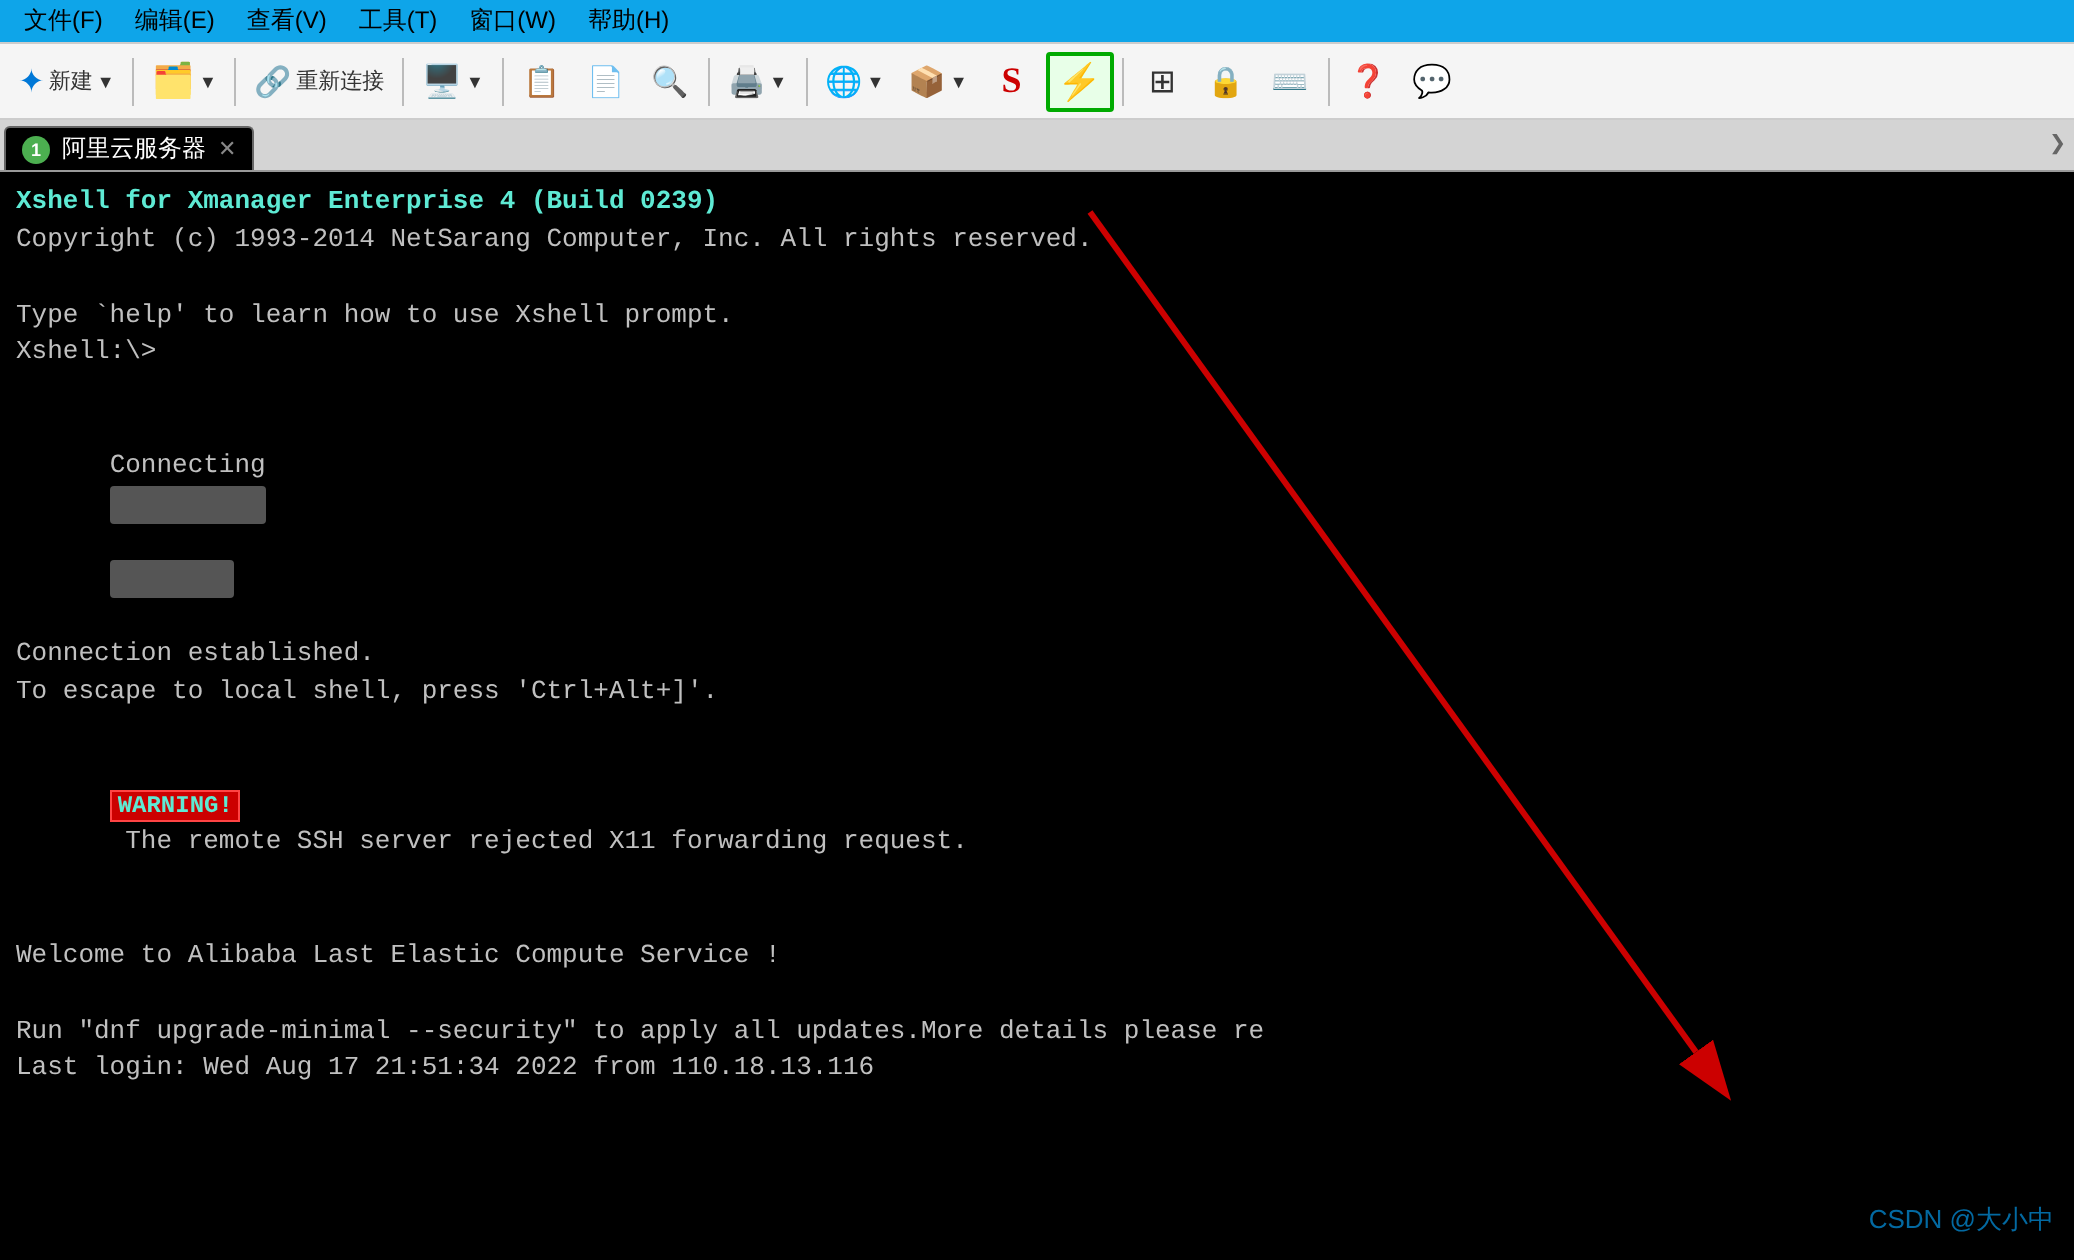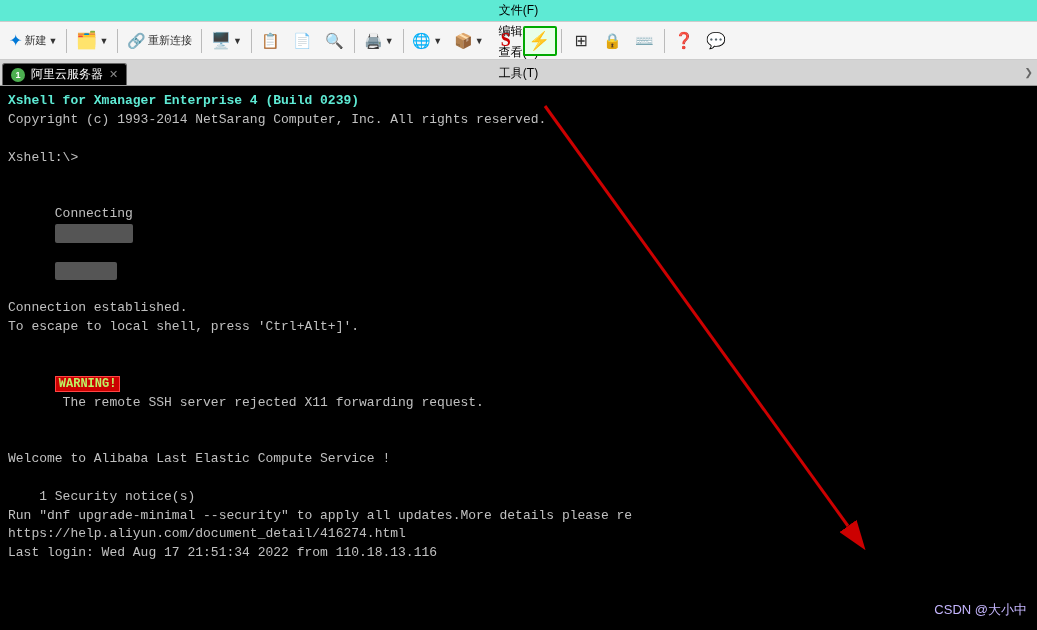--- a/index.html
+++ b/index.html
@@ -7,29 +7,28 @@
       width: 1037px;
       height: 630px;
       background: #2b2b2b;
       font-family: 'Courier New', Courier, monospace;
       overflow: hidden;
       user-select: none;
     }
 
     
     .menubar {
-      background: #5eead4;
+      background: #0ea5e9;
       height: 22px;
       display: flex;
       align-items: center;
       padding: 0 4px;
       border-bottom: 1px solid #ccc;
       font-family: 'Microsoft YaHei', SimSun, sans-serif;
       font-size: 12px;
-      flex-direction: column;
     }
     .menubar-item {
       padding: 2px 8px;
       cursor: pointer;
       white-space: nowrap;
     }
 
     
     .toolbar {
       background: #f5f5f5;
@@ -133,21 +132,21 @@
     .terminal-line {
       white-space: pre;
       color: #c0c0c0;
     }
     .line-bold {
       color: #5eead4;
       font-weight: bold;
     }
     .warning-badge {
       background: #cc0000;
-      color: #bef264;
+      color: #5eead4;
       font-weight: bold;
       padding: 0 3px;
       border: 1px solid #ff4444;
       font-size: 12px;
     }
     .blurred-ip {
       background: #555;
       color: #555;
       display: inline-block;
       border-radius: 2px;
@@ -164,21 +163,21 @@
       width: 100%;
       height: 100%;
       pointer-events: none;
     }
 
     
     .watermark {
       position: absolute;
       bottom: 10px;
       right: 10px;
-      color: #c4b5fd;
+      color: #0369a1;
       font-size: 13px;
       font-family: 'Microsoft YaHei', sans-serif;
     }
 
     .terminal-content {
       position: relative;
     }
   </style>
 </head>
 <body>
@@ -289,20 +288,21 @@
   </div>
   <div class="tabbar-scroll">❯</div>
 </div>
 
 <div class="terminal">
   <div class="terminal-content">
 
     <div class="terminal-line line-bold">Xshell for Xmanager Enterprise 4 (Build 0239)</div>
     <div class="terminal-line">Copyright (c) 1993-2014 NetSarang Computer, Inc. All rights reserved.</div>
     <div class="terminal-line">&nbsp;</div>
+    <div class="terminal-line">Type `help' to learn how to use Xshell prompt.</div>
     <div class="terminal-line">Xshell:\&gt;</div>
     <div class="terminal-line">&nbsp;</div>
 
     <div class="terminal-line">
       <span>Connecting </span>
       <span class="blurred-ip">&nbsp;&nbsp;&nbsp;&nbsp;&nbsp;&nbsp;&nbsp;&nbsp;&nbsp;&nbsp;</span>
       <span> </span>
       <span class="blurred-ip">&nbsp;&nbsp;&nbsp;&nbsp;&nbsp;&nbsp;&nbsp;&nbsp;</span>
     </div>
 
@@ -311,23 +311,21 @@
     <div class="terminal-line">&nbsp;</div>
 
     <div class="terminal-line">
       <span class="warning-badge">WARNING!</span>
       <span> The remote SSH server rejected X11 forwarding request.</span>
     </div>
 
     <div class="terminal-line">&nbsp;</div>
     <div class="terminal-line">Welcome to Alibaba Last Elastic Compute Service !</div>
     <div class="terminal-line">&nbsp;</div>
-    <div class="terminal-line">    1 Security notice(s)</div>
     <div class="terminal-line">Run "dnf upgrade-minimal --security" to apply all updates.More details please re</div>
-    <div class="terminal-line">https://help.aliyun.com/document_detail/416274.html</div>
     <div class="terminal-line">Last login: Wed Aug 17 21:51:34 2022 from 110.18.13.116</div>
 
   </div>
 
   <svg class="arrow-container" viewBox="0 0 1037 544" xmlns="http://www.w3.org/2000/svg">
 
     <defs>
       <marker id="arrowhead" markerWidth="10" markerHeight="7" refX="0" refY="3.5" orient="auto">
         <polygon points="0 0, 10 3.5, 0 7" fill="#cc0000"></polygon>
       </marker>

